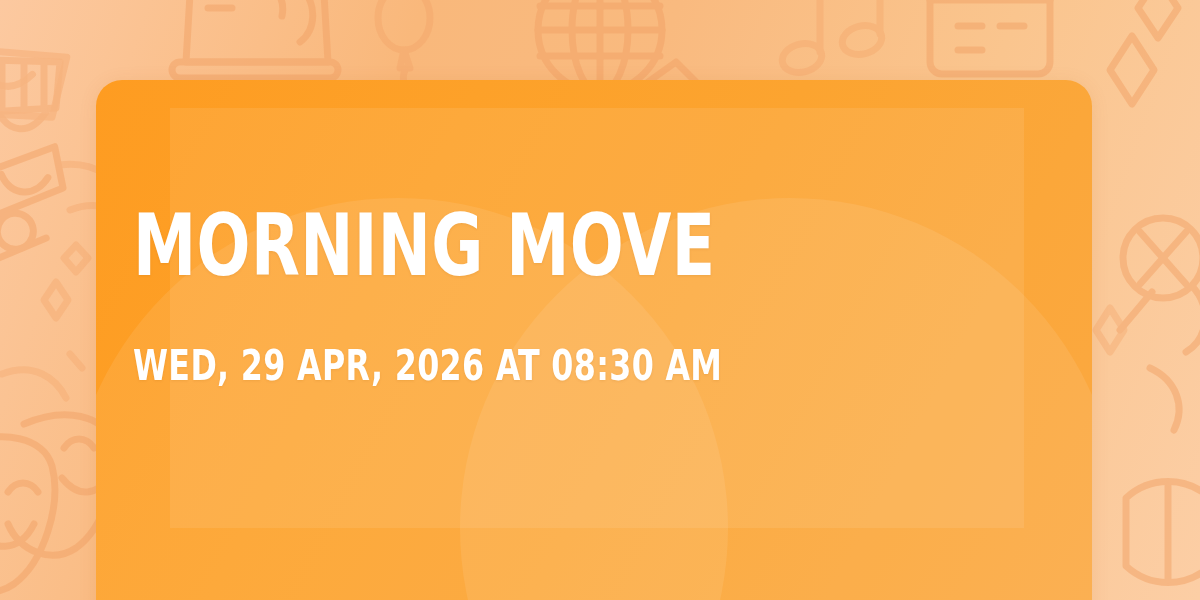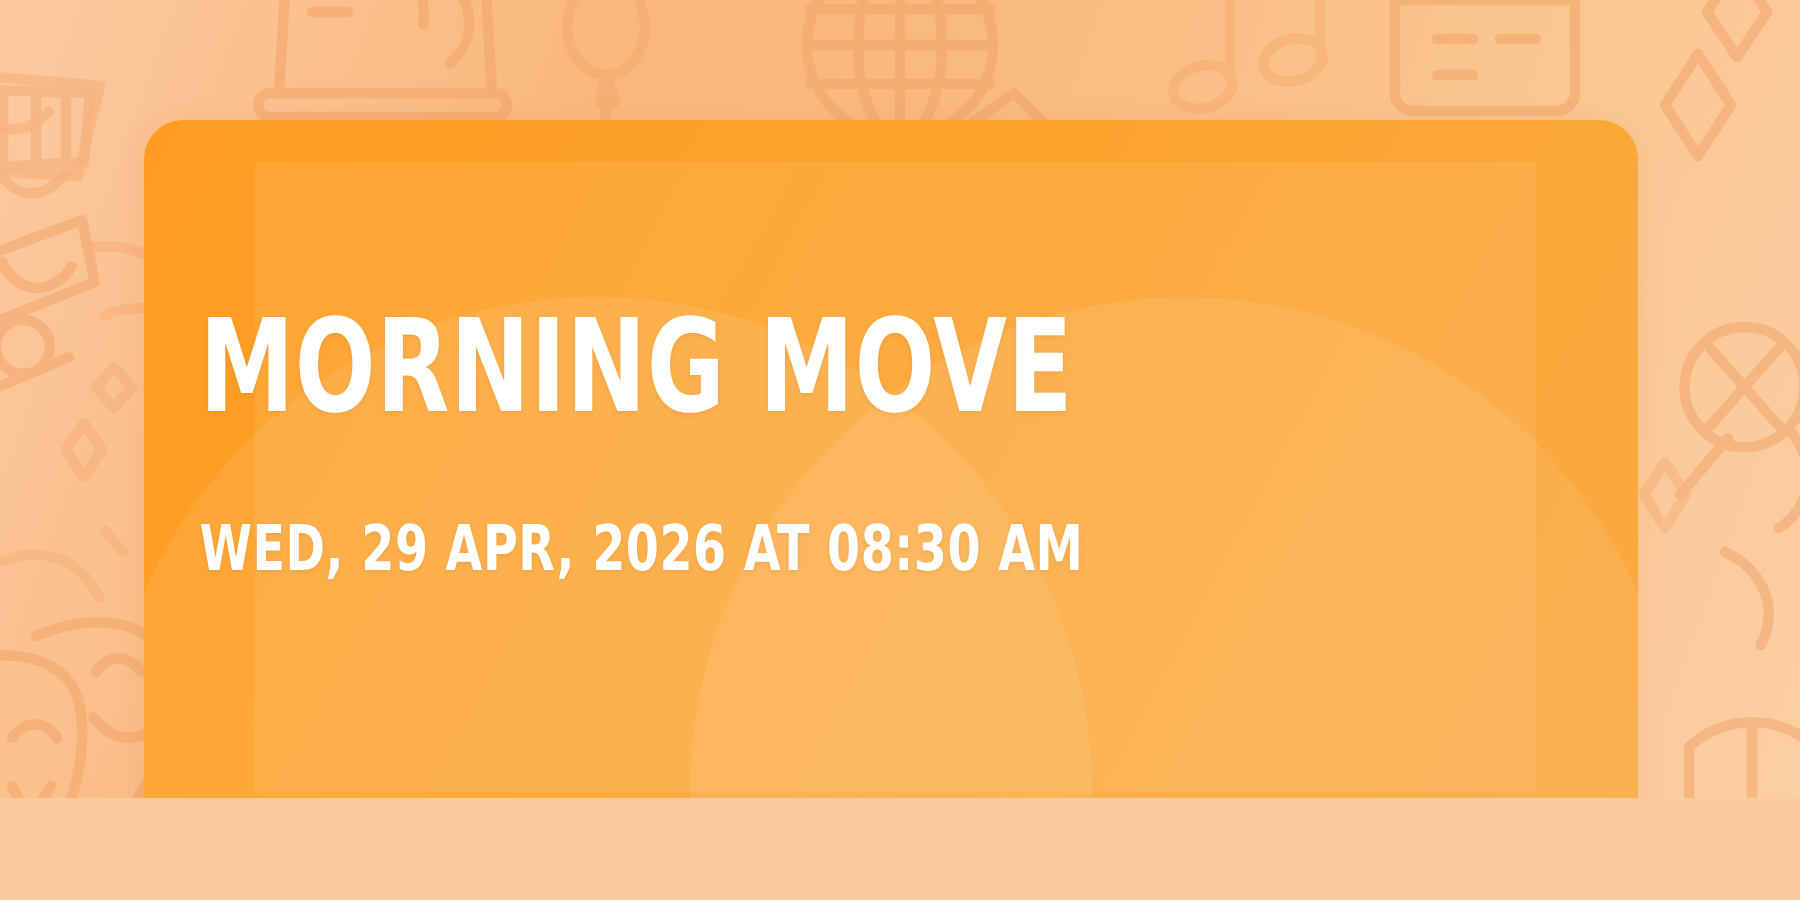--- a/index.html
+++ b/index.html
@@ -10,21 +10,21 @@
     width: 1200px;
     height: 600px;
     overflow: hidden;
     font-family: "Liberation Sans", sans-serif;
     background: #fbcba0;
   }
 
   #banner {
     position: relative;
     width: 1200px;
-    height: 532px;
+    height: 600px;
     overflow: hidden;
   }
   .bg-gradient2 {
     position: absolute;
     inset: 0;
     background: linear-gradient(110deg, #fcc9a0 0%, #f9b87b 30%, #f9ba7f 48%, #fac58e 72%, #fccea5 100%);
   }
   .bg-pattern {
     position: absolute;
     inset: 0;

